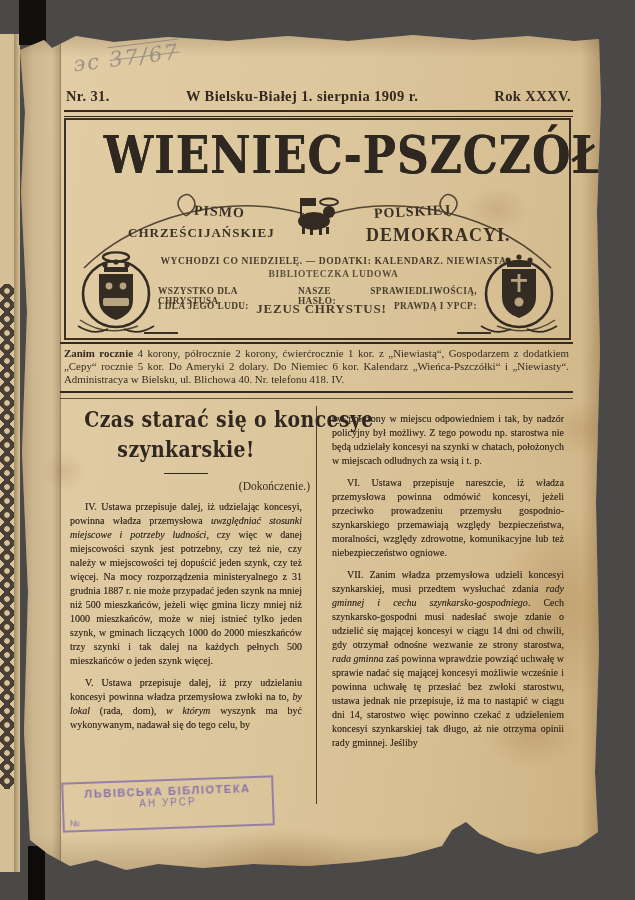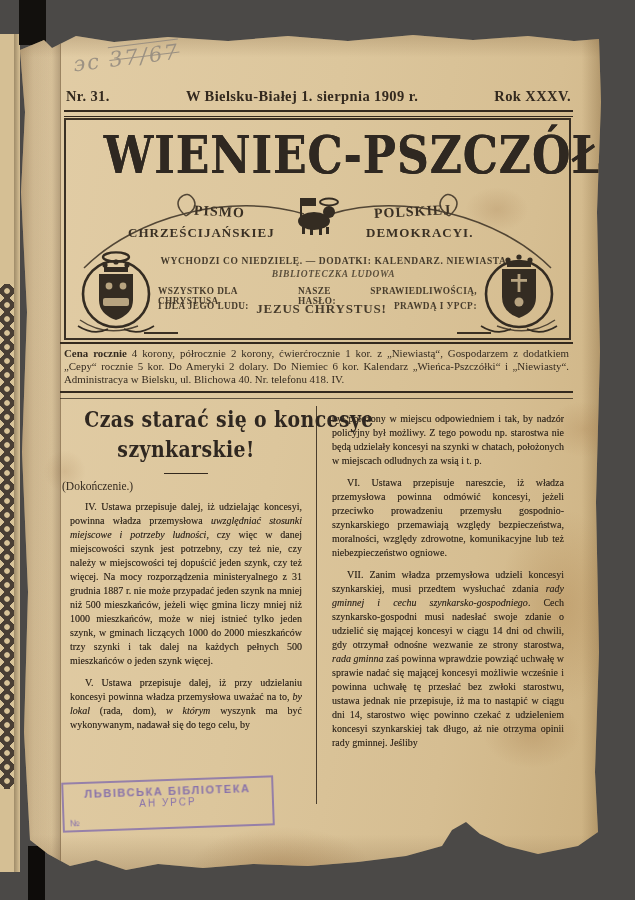--- a/index.html
+++ b/index.html
@@ -77,26 +77,26 @@
     position:absolute;left:0;right:0;top:4px;text-align:center;
     font-family:"DejaVu Serif",serif;font-weight:bold;font-size:52px;
     color:#2f2821;white-space:nowrap;transform:scaleX(.85);transform-origin:center;
     letter-spacing:1px;text-shadow:0 0 .6px #2f2821;
   }
   .mast-flourish{position:absolute;inset:0;pointer-events:none;}
   .mast-sub{position:absolute;font-weight:bold;color:#3a3024;letter-spacing:1px;white-space:nowrap;}
   .sub-pismo{left:128px;top:84px;font-size:14px;transform:rotate(3deg);}
   .sub-polskiej{left:308px;top:84px;font-size:14px;transform:rotate(-3deg);}
   .sub-chrz{left:62px;top:105px;font-size:13px;}
-  .sub-dem{left:300px;top:105px;font-size:13px;}
+  .sub-dem{left:300px;top:105px;font-size:18px;}
   .mast-emblem{position:absolute;left:222px;top:74px;}
   .mast-info{position:absolute;left:0;right:0;text-align:center;font-weight:bold;
     font-size:9.5px;letter-spacing:.6px;color:#453b2c;padding-left:32px;}
   .info1{top:136px;}
-  .info2{top:149px;filter:blur(.7px);opacity:.85;font-style:italic;}
+  .info2{top:149px;filter:blur(.7px);opacity:.85;}
   .motto-grid{position:absolute;left:92px;right:92px;display:flex;justify-content:space-between;
     font-weight:bold;color:#483d2d;}
   .motto-r1{top:166px;font-size:9.3px;filter:blur(.75px);letter-spacing:.4px;}
   .motto-r2{top:181px;font-size:9.3px;filter:blur(.75px);letter-spacing:.4px;align-items:flex-start;}
   .motto-center-big{font-size:13px;letter-spacing:.8px;}
   .mast-dash{position:absolute;height:2px;background:#3a3024;width:34px;top:212px;}
   .dash-left{left:78px;}
   .dash-right{right:78px;}
   .crest{position:absolute;top:126px;}
   .crest-left{left:6px;}
@@ -114,21 +114,21 @@
   
   .article{position:absolute;left:44px;top:372px;width:512px;display:flex;}
   .col{width:248px;}
   .col-divider{width:1px;background:#4a3e2e;margin:2px 7px 0 6px;height:398px;}
   .art-title{
     text-align:center;font-family:"DejaVu Serif",serif;font-weight:bold;
     color:#2f2720;font-size:23px;line-height:30px;white-space:nowrap;
     transform:scaleX(.82);transform-origin:center;letter-spacing:.5px;
   }
   .art-title-rule{width:44px;border-top:1.6px solid #33291e;margin:9px auto 6px auto;}
-  .art-subtitle{text-align:left;font-size:11.5px;color:#342a1f;margin-bottom:2px;}
+  .art-subtitle{text-align:right;font-size:11.5px;color:#342a1f;margin-bottom:2px;}
   .body-text p{margin:8px;text-align:justify;font-size:10px;line-height:14px;
     color:#33291e;text-shadow:0 0 .35px rgba(51,41,30,.55);}
   .body-text p.ind{text-indent:15px;}
   .body-text i{font-style:italic;}
 
   
   .stamp{
     position:absolute;left:44px;top:747px;width:212px;height:50px;box-sizing:border-box;
     border:2.4px solid rgba(126,104,172,.75);transform:rotate(-2deg);
     color:rgba(126,104,172,.9);filter:blur(.35px);
@@ -250,33 +250,33 @@
           <circle cx="44" cy="56" r="4.5"></circle>
         </g>
         <g fill="none" stroke="#342c22" stroke-width="1.6">
           <path d="M6 80 q 16 10 30 3"></path>
           <path d="M82 80 q -16 10 -30 3"></path>
         </g>
       </svg>
     </div>
 
     <div class="subbox">
-      <b>Cena rocznie</b><span> 4 korony, półrocznie 2 korony, ćwierćrocznie 1 kor. z „Niewiastą“, Gospodarzem z dodatkiem „Cepy“ rocznie 5 kor. Do Ameryki 2 dolary. Do Niemiec 6 kor. Kalendarz „Wieńca-Pszczółki“ i „Niewiasty“. Administracya w Bielsku, ul. Blichowa 40. Nr. telefonu 418. IV.</span>
+      <b>Zanim rocznie</b><span> 4 korony, półrocznie 2 korony, ćwierćrocznie 1 kor. z „Niewiastą“, Gospodarzem z dodatkiem „Cepy“ rocznie 5 kor. Do Ameryki 2 dolary. Do Niemiec 6 kor. Kalendarz „Wieńca-Pszczółki“ i „Niewiasty“. Administracya w Bielsku, ul. Blichowa 40. Nr. telefonu 418. IV.</span>
     </div>
     <div class="subbox-underline"></div>
 
     <div class="article">
       <div class="col">
         <div class="art-title">Czas starać się o koncesye</div>
         <div class="art-title">szynkarskie!</div>
         <div class="art-title-rule"></div>
         <div class="art-subtitle">(Dokończenie.)</div>
         <div class="body-text">
             <p class="ind"><span>IV. Ustawa przepisuje dalej, iż udzielając koncesyi, powinna władza przemysłowa </span><i>uwzględniać stosunki miejscowe i potrzeby ludności</i><span>, czy więc w danej miejscowości szynk jest potrzebny, czy też nie, czy należy w miejscowości tej dopuścić jeden szynk, czy też więcej. Na mocy rozporządzenia ministeryalnego z 31 grudnia 1887 r. nie może przypadać jeden szynk na mniej niż 500 mieszkańców, jeżeli więc gmina liczy mniej niż 1000 mieszkańców, może w niej istnieć tylko jeden szynk, w gminach liczących 1000 do 2000 mieszkańców trzy szynki i tak dalej na każdych pełnych 500 mieszkańców o jeden szynk więcej.</span></p>
-            <p class="ind"><span>V. Ustawa przepisuje dalej, iż przy udzielaniu koncesyi powinna władza przemysłowa uważać na to, </span><i>by lokal</i><span> (rada, dom), </span><i>w którym</i><span> wyszynk ma być wykonywanym, nadawał się do tego celu, by</span></p>
+            <p class="ind"><span>V. Ustawa przepisuje dalej, iż przy udzielaniu koncesyi powinna władza przemysłowa zwłoki na to, </span><i>by lokal</i><span> (rada, dom), </span><i>w którym</i><span> wyszynk ma być wykonywanym, nadawał się do tego celu, by</span></p>
           </div>
       </div>
       <div class="col-divider"></div>
       <div class="col">
         <div class="body-text">
             <p><span>był położony w miejscu odpowiedniem i tak, by nadzór policyjny był możliwy. Z tego powodu np. starostwa nie będą udzielały koncesyi na szynki w chatach, położonych w miejscach odludnych za wsią i t. p.</span></p>
             <p class="ind"><span>VI. Ustawa przepisuje nareszcie, iż władza przemysłowa powinna odmówić koncesyi, jeżeli przeciwko prowadzeniu przemysłu gospodnio-szynkarskiego przemawiają względy bezpieczeństwa, moralności, względy zdrowotne, komunikacyjne lub też niebezpieczeństwo ogniowe.</span></p>
             <p class="ind"><span>VII. Zanim władza przemysłowa udzieli koncesyi szynkarskiej, musi przedtem wysłuchać zdania </span><i>rady gminnej i cechu szynkarsko-gospodniego</i><span>. Cech szynkarsko-gospodni musi nadesłać swoje zdanie o udzielić się mającej koncesyi w ciągu 14 dni od chwili, gdy otrzymał odnośne wezwanie ze strony starostwa, </span><i>rada gminna</i><span> zaś powinna wprawdzie powziąć uchwałę w sprawie nadać się mającej koncesyi możliwie wcześnie i powinna uchwałę tę przesłać bez zwłoki starostwu, ustawa jednak nie przepisuje, iż ma to nastąpić w ciągu dni 14, starostwo więc powinno czekać z udzieleniem koncesyi szynkarskiej tak długo, aż nie otrzyma opinii rady gminnej.  Jeśliby</span></p>
           </div>
       </div>

